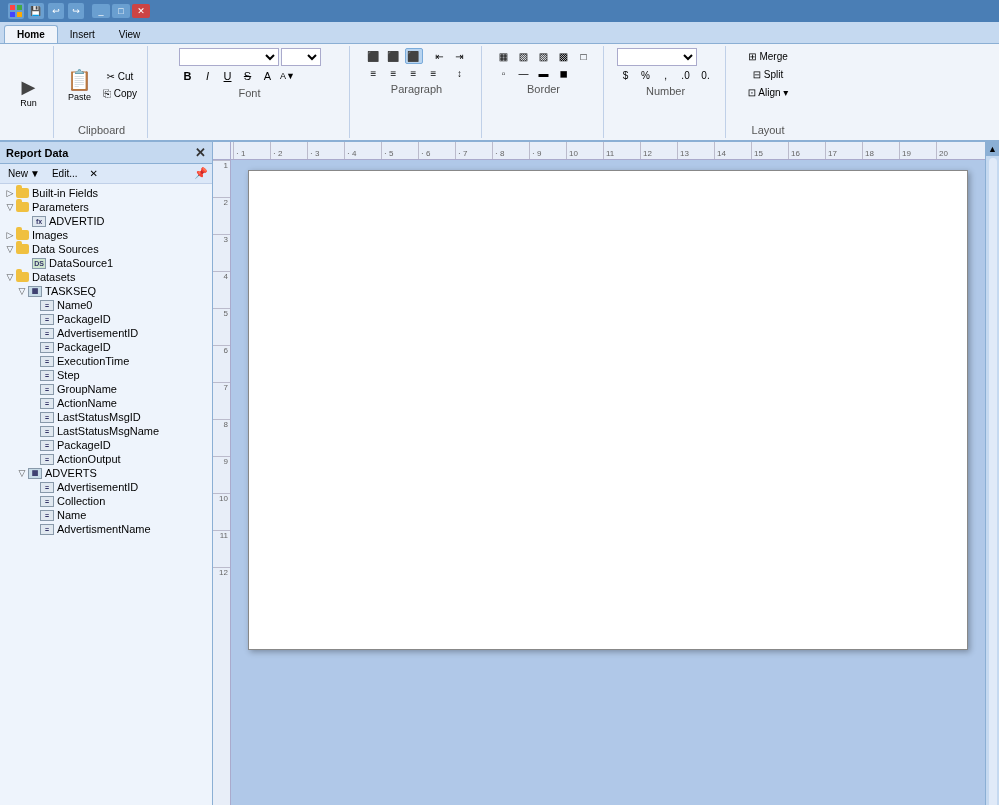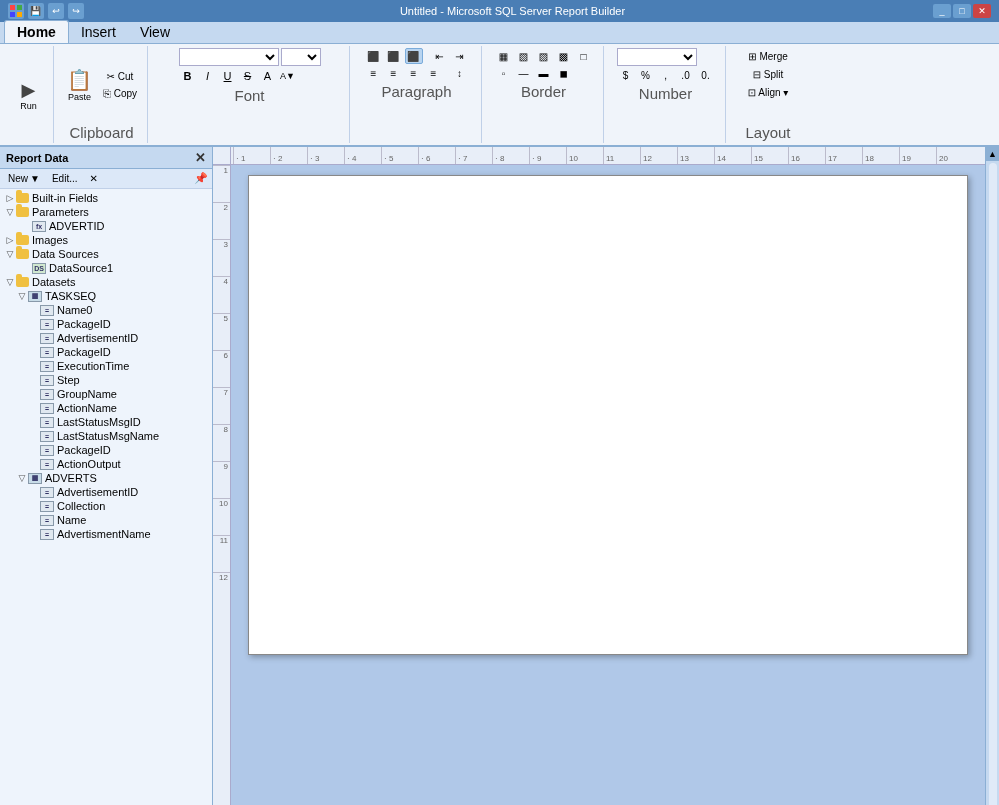--- a/index.html
+++ b/index.html
@@ -25,21 +25,21 @@
     .ribbon-tabs {
       background: #c5d9f0;
       height: 22px;
       display: flex;
       align-items: flex-end;
       padding: 0 4px;
       border-bottom: 1px solid #8bafd4;
     }
     .ribbon-tab {
       padding: 3px 12px;
-      font-size: 14px;
+      font-size: 10px;
       cursor: pointer;
       border-radius: 3px 3px 0 0;
       background: transparent;
       color: #000;
       margin-top: 20px;
     }
     .ribbon-tab.active {
       background: #f0f4fa;
       border: 1px solid #8bafd4;
       border-bottom: none;
@@ -58,21 +58,21 @@
     .ribbon-group {
       display: flex;
       flex-direction: column;
       align-items: center;
       border-right: 1px solid #c0d0e8;
       padding: 2px 6px;
       min-width: 50px;
     }
     .ribbon-group:last-child { border-right: none; }
     .ribbon-group-label {
-      font-size: 15px;
+      font-size: 11px;
       color: #555;
       margin-top: 2px;
       text-align: left;
     }
     .ribbon-content { display: flex; align-items: center; gap: 2px; flex: 1; }
     .ribbon-btn {
       display: flex;
       flex-direction: column;
       align-items: center;
       justify-content: center;
@@ -315,21 +315,20 @@
           <rect x="0" y="0" width="5" height="5" fill="#ff4444"></rect>
           <rect x="7" y="0" width="5" height="5" fill="#44aa44"></rect>
           <rect x="0" y="7" width="5" height="5" fill="#4444ff"></rect>
           <rect x="7" y="7" width="5" height="5" fill="#ffaa00"></rect>
         </svg>
     </div>
     <div class="title-bar-icon" style="font-size:9px;color:white;">💾</div>
     <div class="title-bar-icon" style="font-size:9px;color:white;">↩</div>
     <div class="title-bar-icon" style="font-size:9px;color:white;">↪</div>
   </div>
-  <span class="title-text">Untitled - Microsoft SQL Server Report Builder</span>
   <div class="window-controls">
     <div class="win-btn">_</div>
     <div class="win-btn">□</div>
     <div class="win-btn" style="background:#cc4444;">✕</div>
   </div>
 </div>
 
 <div class="ribbon-tabs">
   <div class="ribbon-tab active">Home</div>
   <div class="ribbon-tab">Insert</div>

